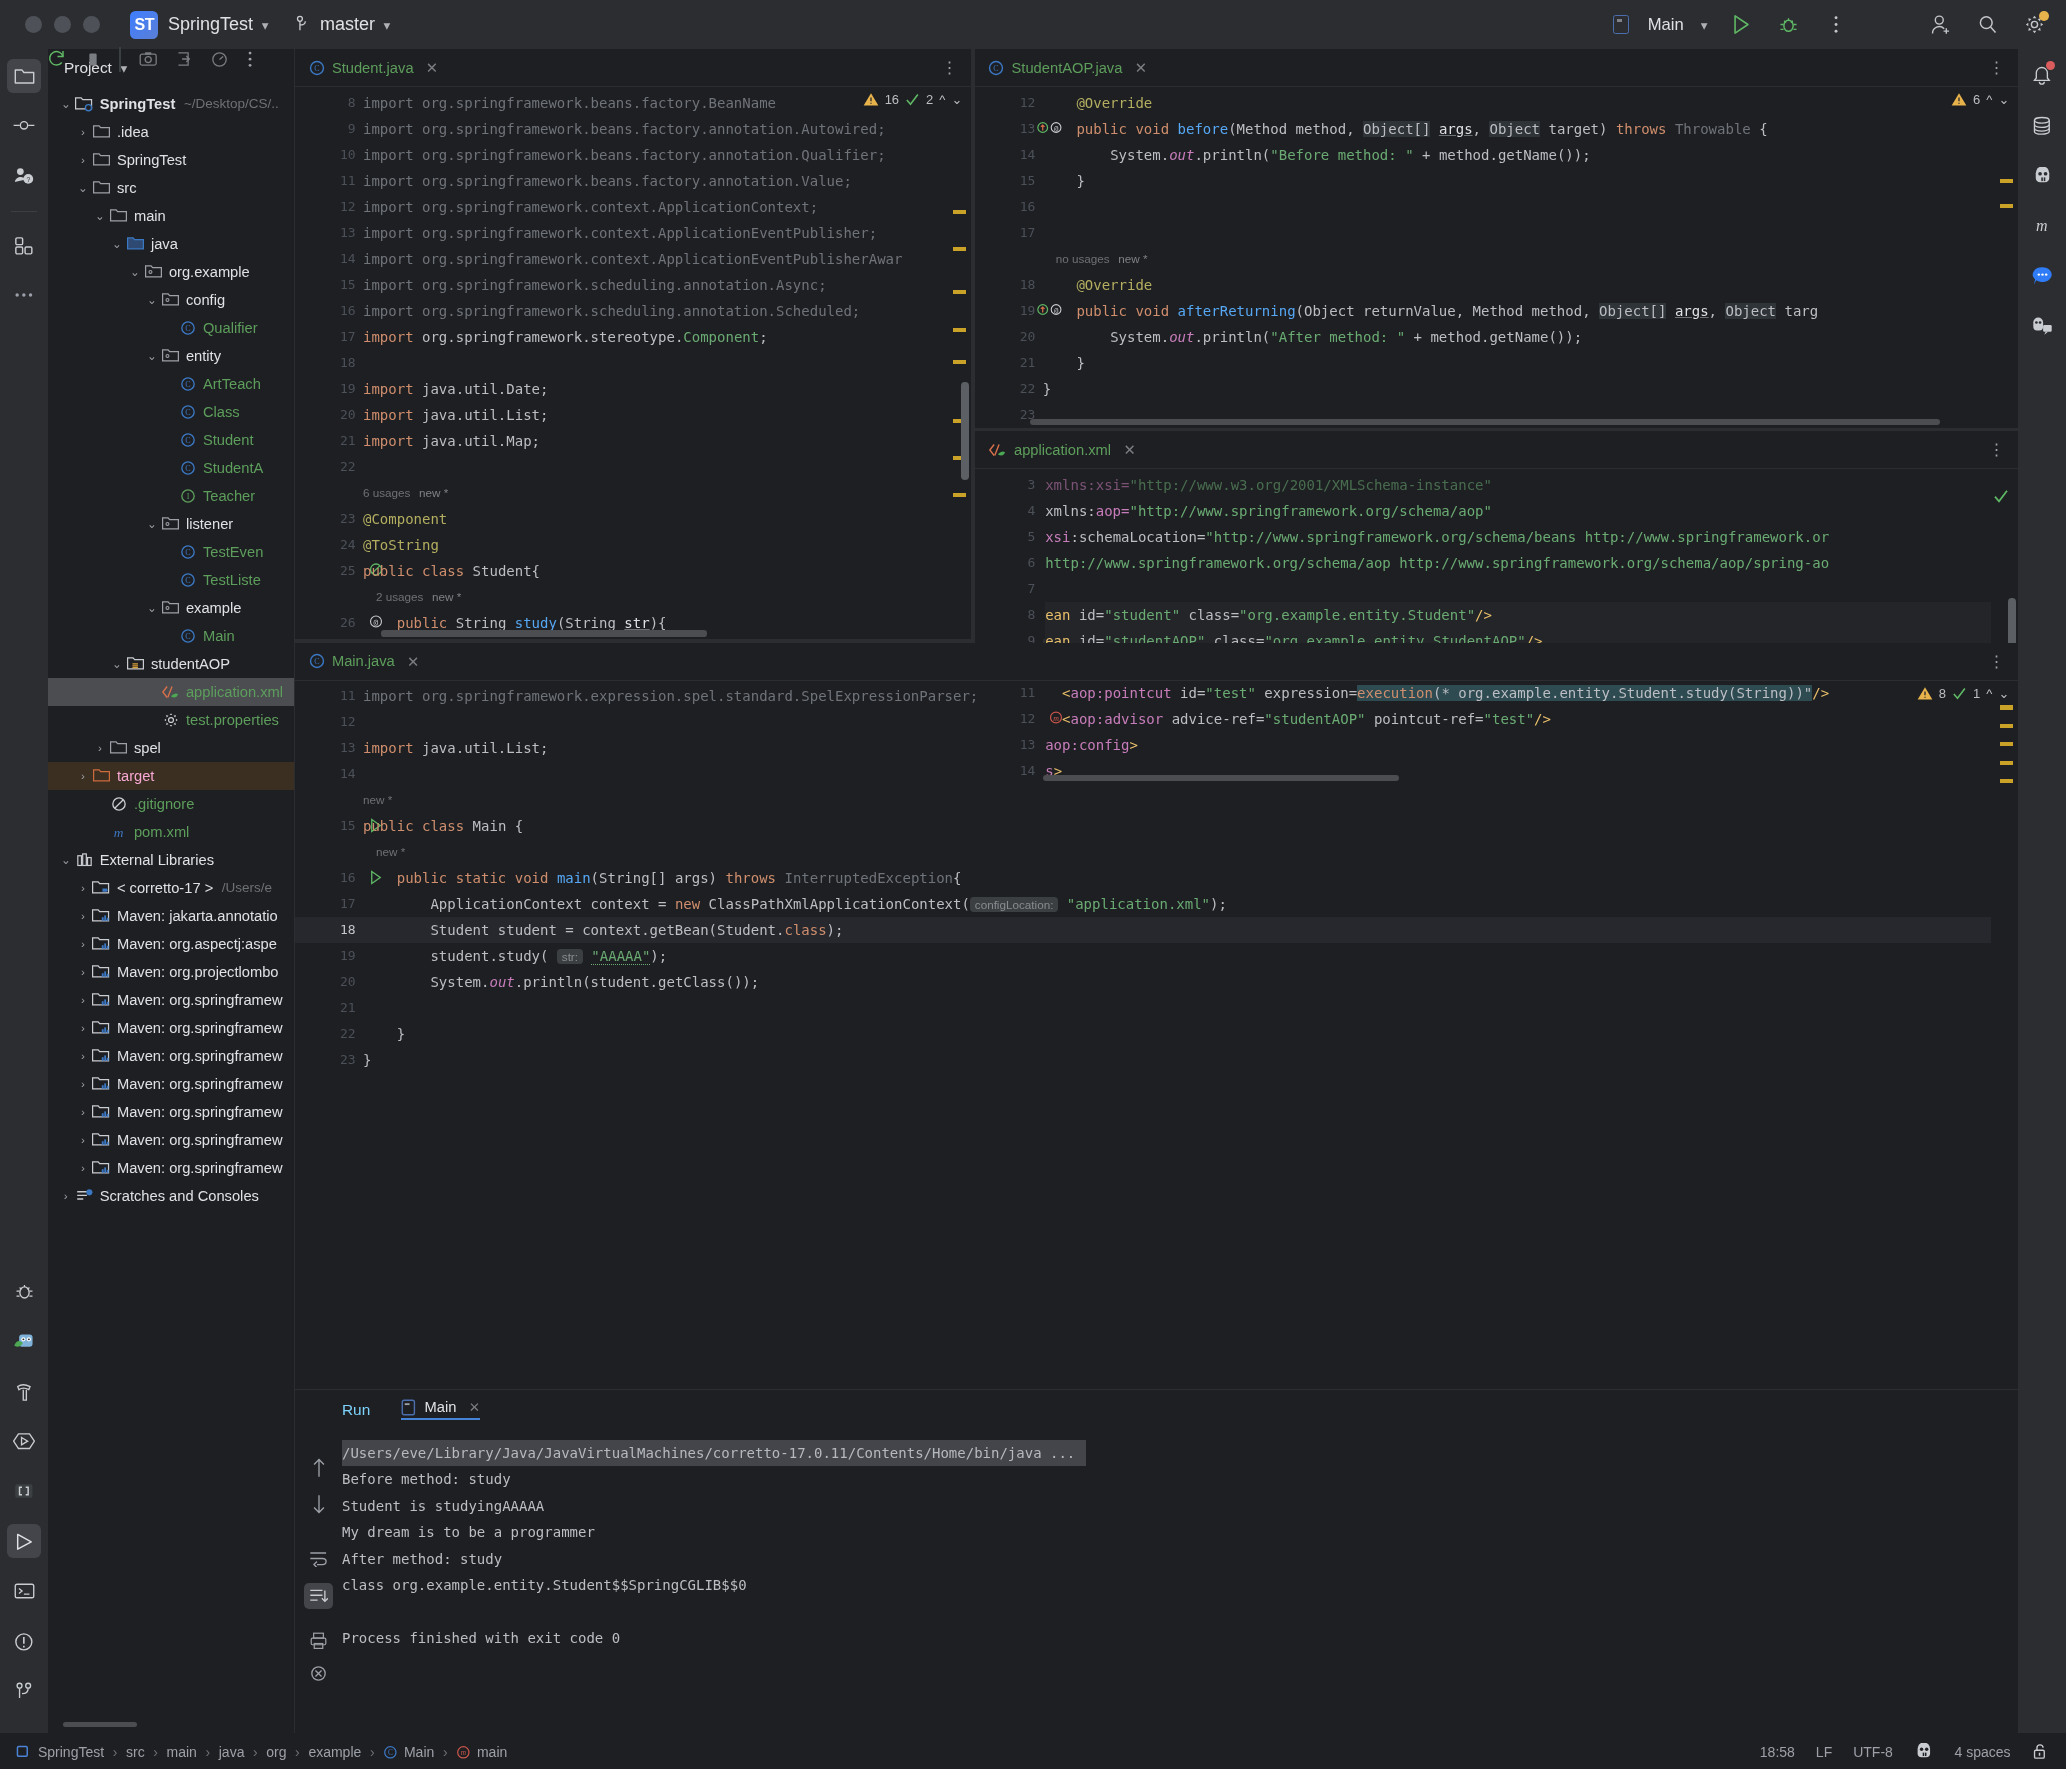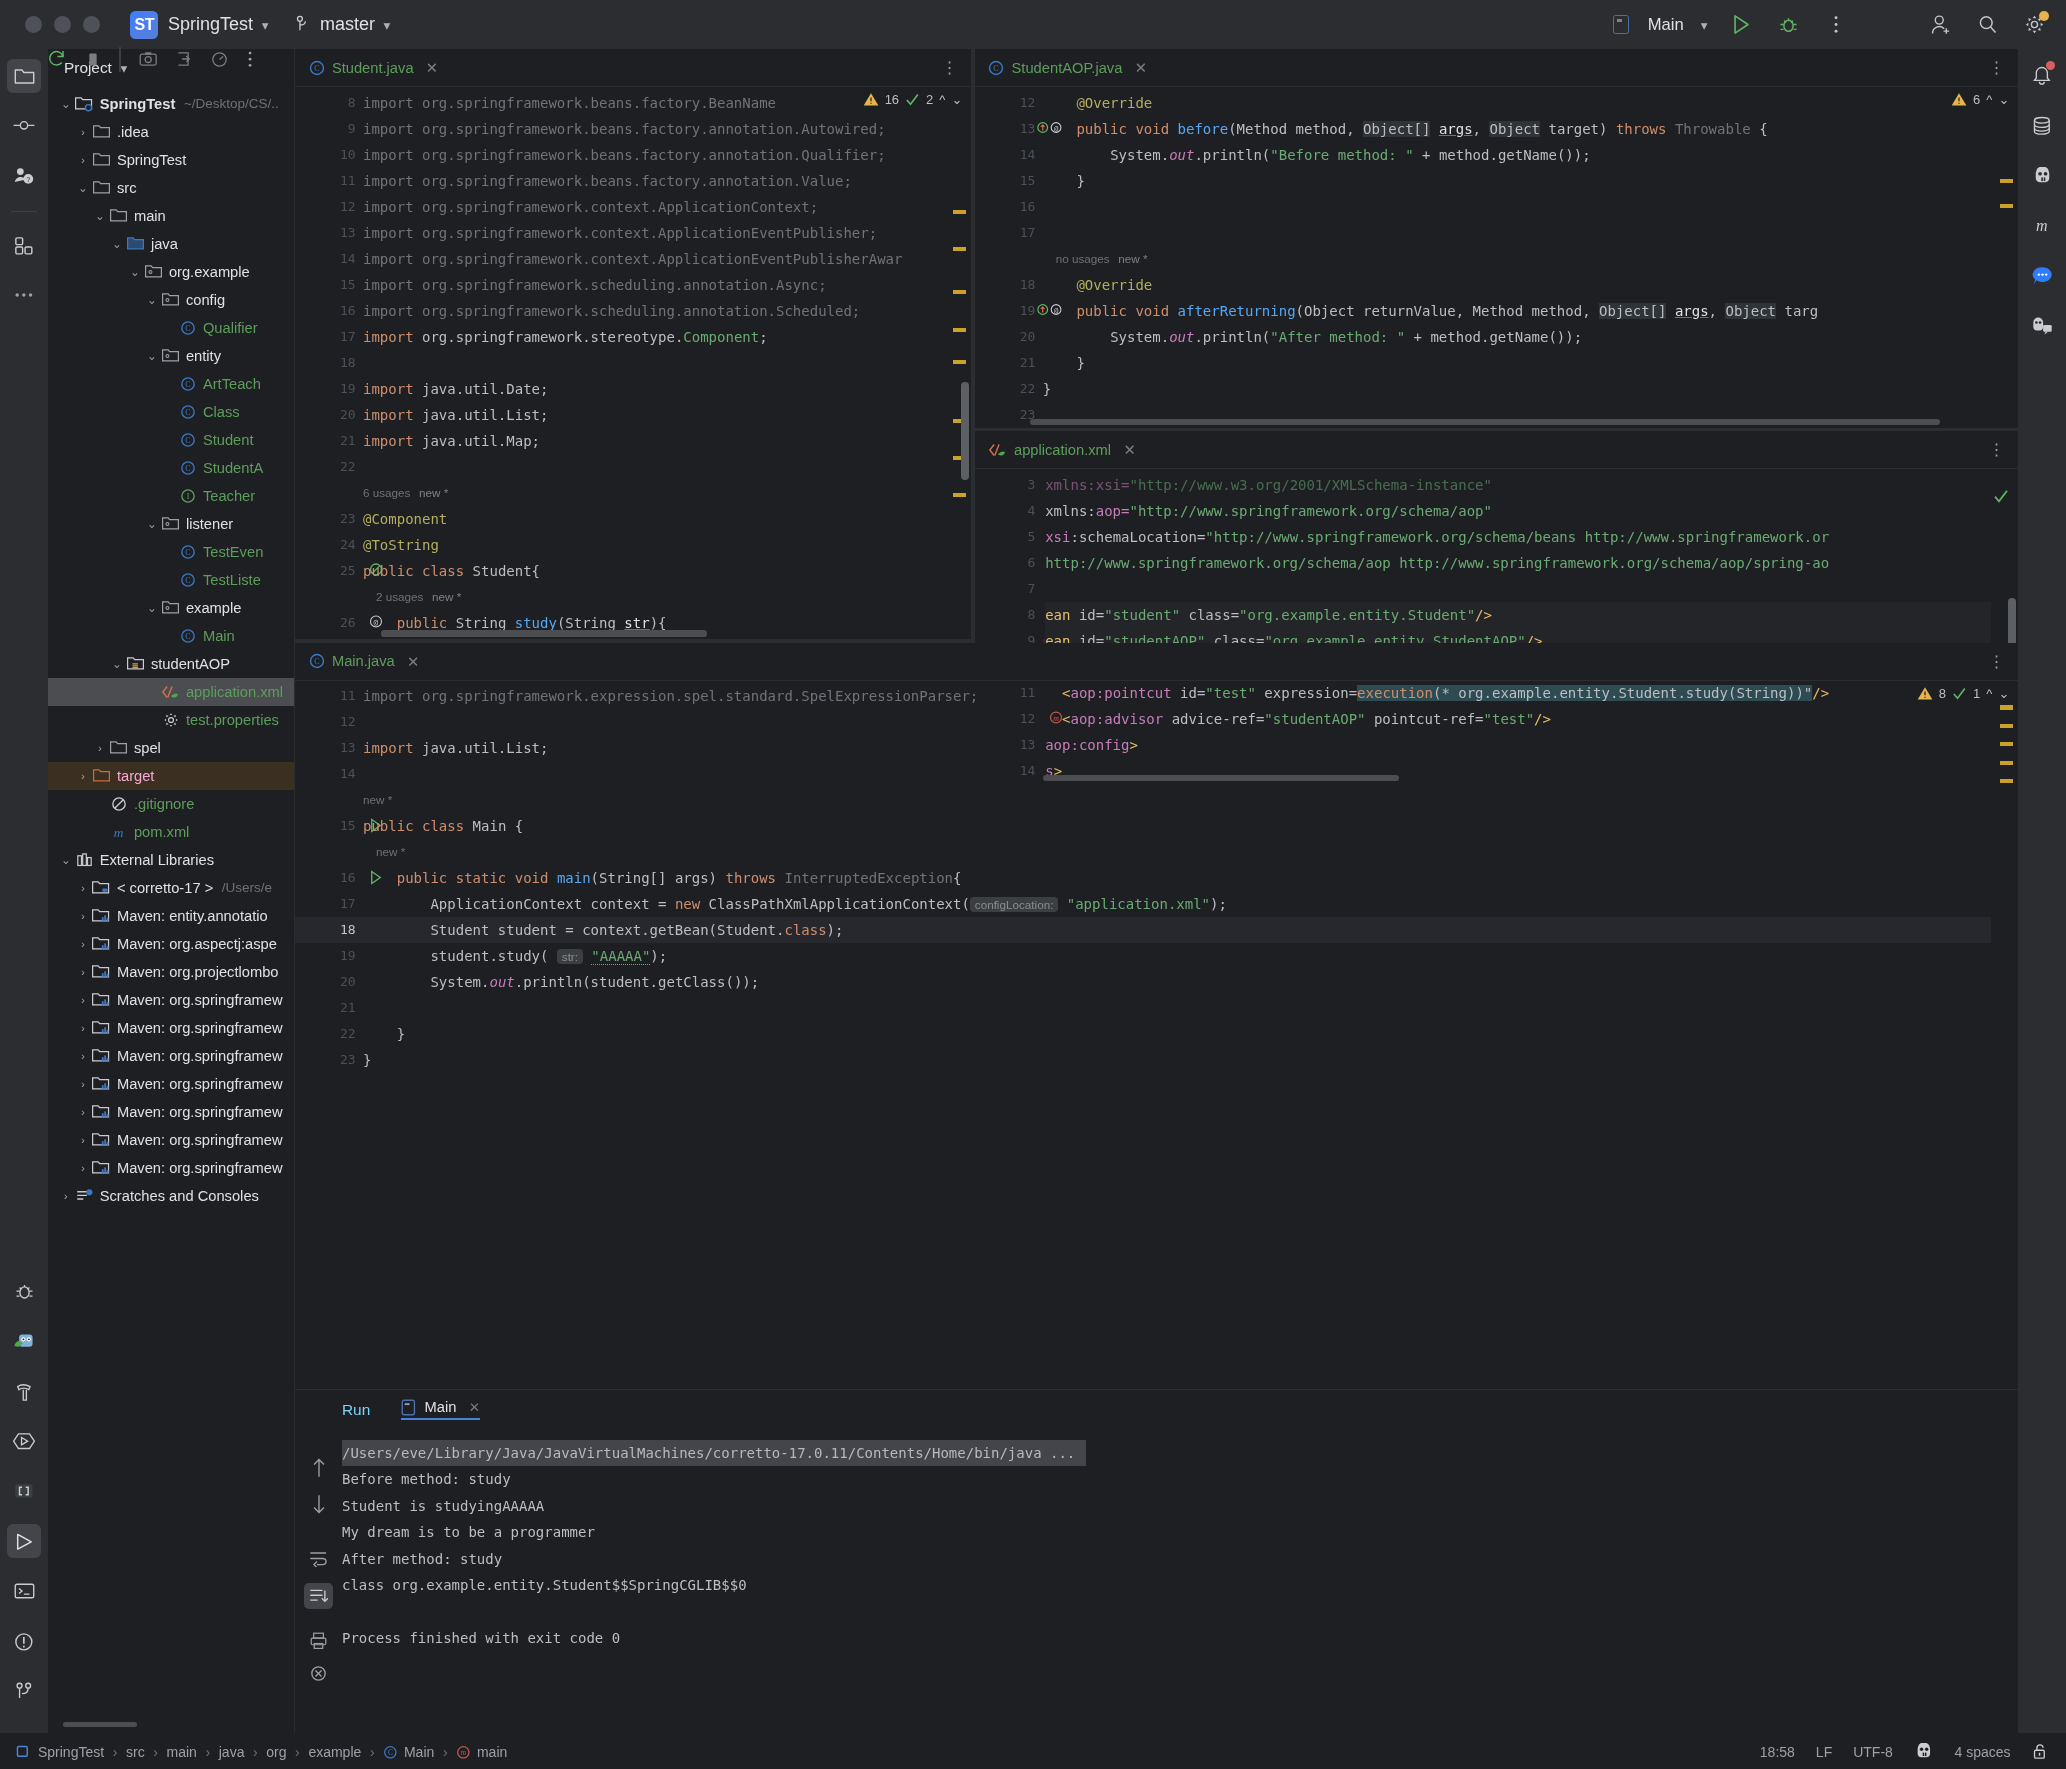--- a/index.html
+++ b/index.html
@@ -661,21 +661,21 @@
           <div class="node" style="padding-left: 27px;">
             <span class="arrow">›</span>
             <span class="ico">
               <svg xmlns="http://www.w3.org/2000/svg" width="18.4" height="16" viewBox="0 0 30 26">
                 <path d="M1 21 V3 h9 l2.6 3 H27 v15z" fill="none" stroke="#C9CCD1" stroke-width="2"></path>
                 <rect x="16" y="15" width="3" height="6" fill="#3B78C4"></rect>
                 <rect x="20" y="12" width="3" height="9" fill="#3B78C4"></rect>
                 <rect x="24" y="16" width="3" height="5" fill="#3B78C4"></rect>
               </svg>
             </span>
-            <span class="nlabel">Maven: entity.annotatio</span>
+            <span class="nlabel">Maven: jakarta.annotatio</span>
           </div>
           <div class="node" style="padding-left: 27px;">
             <span class="arrow">›</span>
             <span class="ico">
               <svg xmlns="http://www.w3.org/2000/svg" width="18.4" height="16" viewBox="0 0 30 26">
                 <path d="M1 21 V3 h9 l2.6 3 H27 v15z" fill="none" stroke="#C9CCD1" stroke-width="2"></path>
                 <rect x="16" y="15" width="3" height="6" fill="#3B78C4"></rect>
                 <rect x="20" y="12" width="3" height="9" fill="#3B78C4"></rect>
                 <rect x="24" y="16" width="3" height="5" fill="#3B78C4"></rect>
               </svg>

